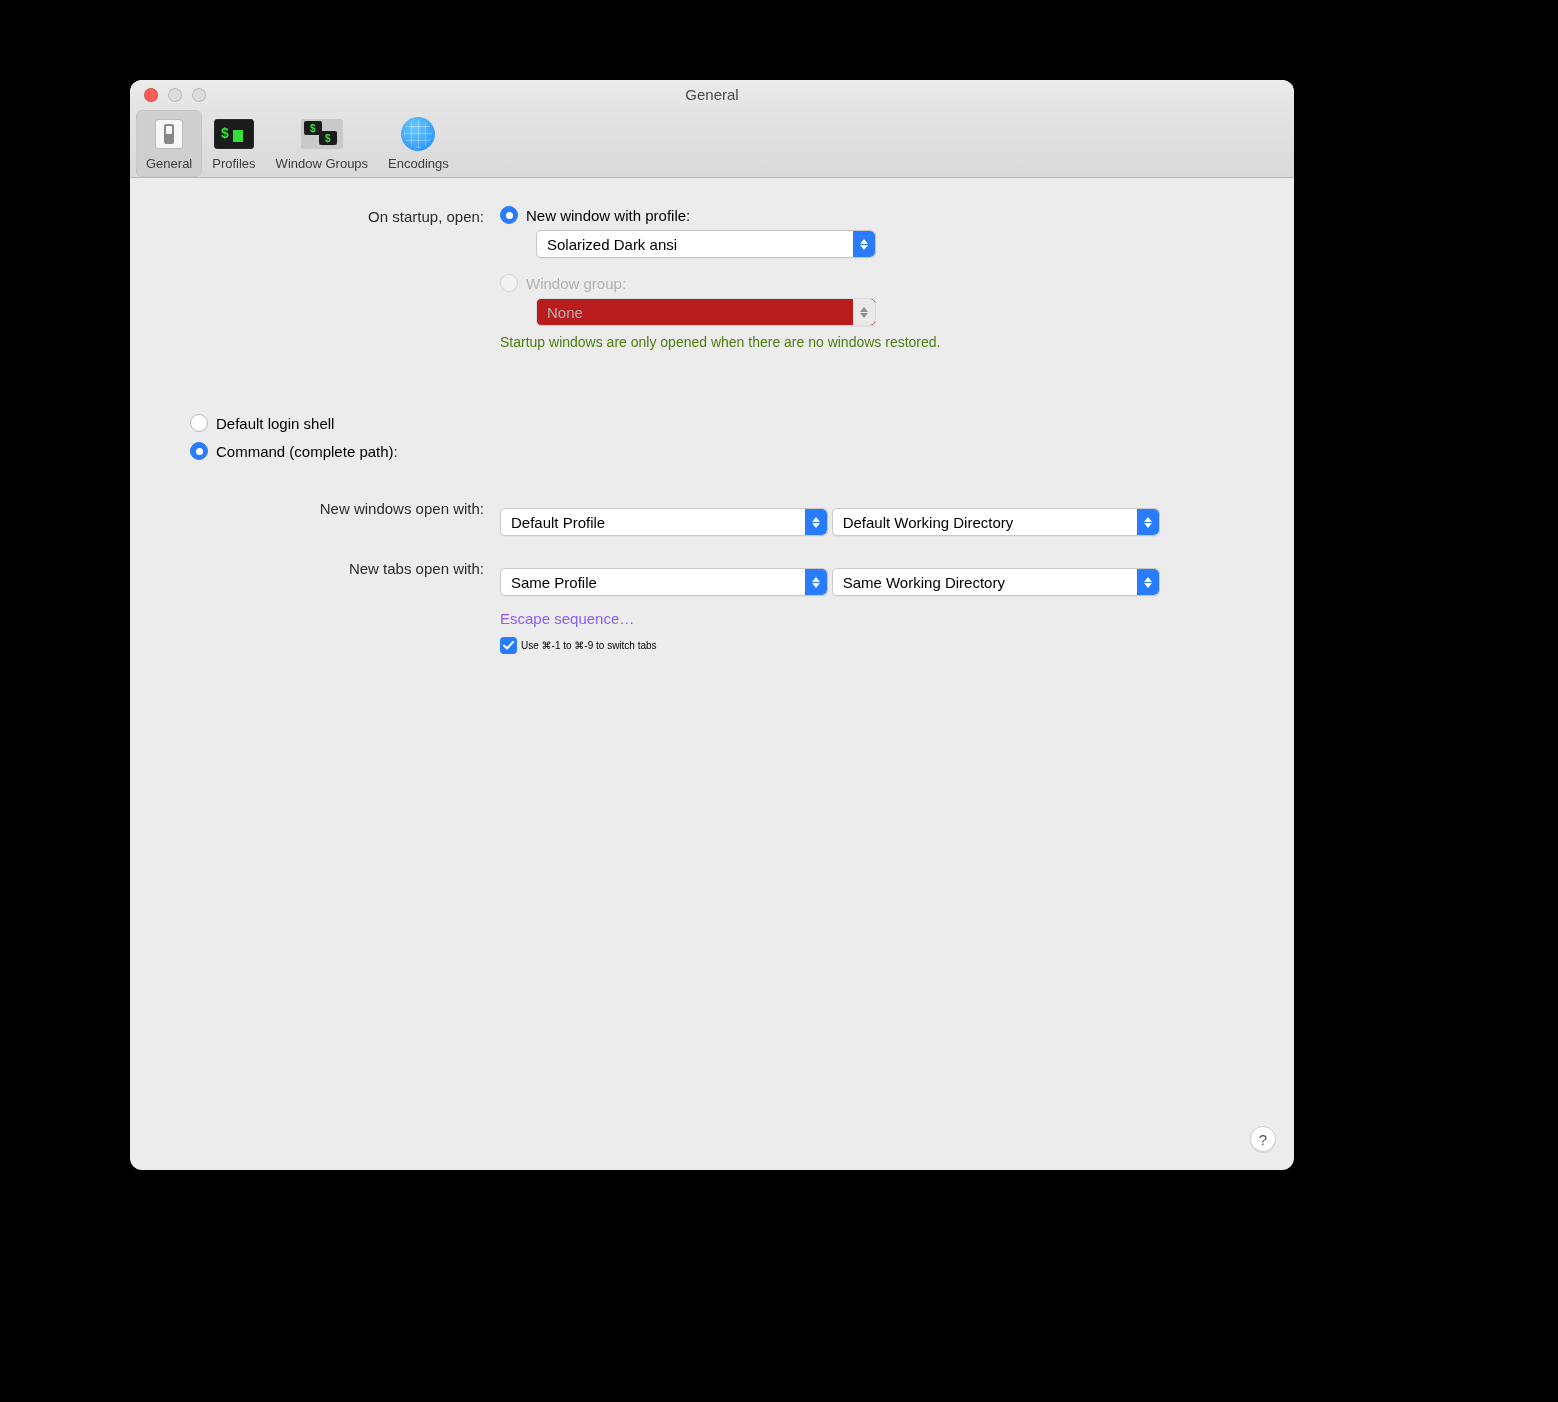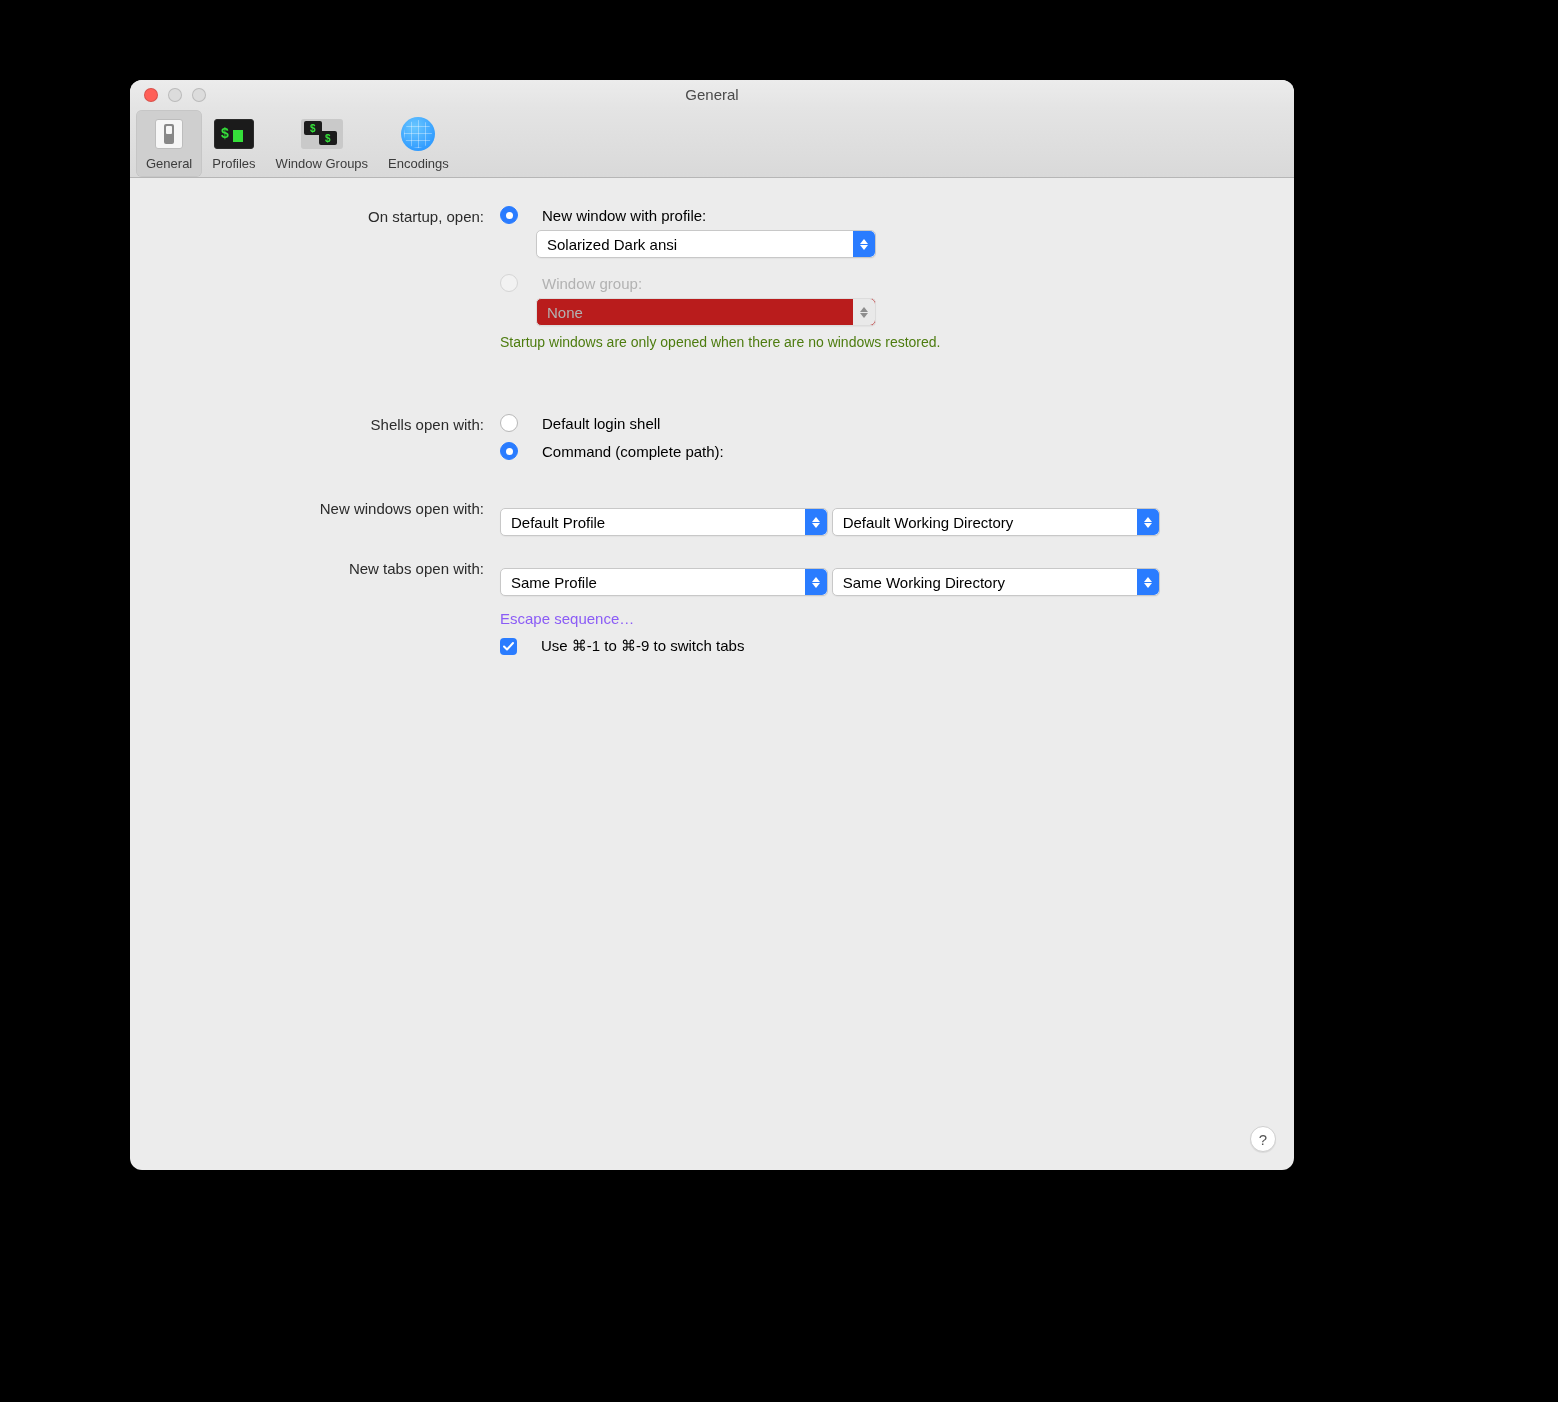--- a/index.html
+++ b/index.html
@@ -120,21 +120,21 @@
   .label-col {
     width: 310px;
     text-align: right;
     padding-right: 16px;
     padding-top: 2px;
     font-size: 15px;
     color: #2b2b2b;
   }
   .ctrl-col { flex: 1; }
 
-  .radio-row { display: flex; align-items: center; gap: 24px; margin-bottom: 6px; font-size: 15px; }
+  .radio-row { display: flex; align-items: center; gap: 8px; margin-bottom: 6px; font-size: 15px; }
   .radio {
     width: 18px; height: 18px; border-radius: 50%; border: 1px solid #b8b8b8;
     background: #fff; display: inline-flex; align-items: center; justify-content: center; flex-shrink:0;
   }
   .radio.checked { background: #2a7cff; border-color: #2a7cff; }
   .radio.checked::after { content: ""; width: 7px; height: 7px; border-radius: 50%; background: #fff; }
   .radio.disabled { background: #f2f2f2; border-color: #d5d5d5; }
   .disabled-text { color: #b2b2b2; }
 
   .select {
@@ -163,21 +163,21 @@
   }
   .focus-ring {
     position: absolute; inset: -4px; border: 4px solid #8fb9ef; border-radius: 2px;
     pointer-events: none;
   }
   .text-sel {
     display:inline-block; background:#b2d0fa; line-height: 22px; padding: 0;
   }
 
   .link { color: #8b5cf6; font-size: 15px; cursor: default; }
-  .checkbox-row { display: flex; align-items: center; gap: 24px; font-size: 15px; margin-top: 10px;}
+  .checkbox-row { display: flex; align-items: center; gap: 4px; font-size: 10px; margin-top: 10px;}
   .checkbox {
     width: 17px; height: 17px; border-radius: 4px; background: #2a7cff; display: inline-flex;
     align-items: center; justify-content: center; flex-shrink:0;
   }
   .checkbox svg { display: block; }
 
   .help-btn {
     position: absolute; right: 18px; bottom: 18px;
     width: 26px; height: 26px; border-radius: 50%; background: #fff;
     border: 1px solid #cfcfcf; display:flex; align-items:center; justify-content:center;
@@ -268,21 +268,20 @@
             </span>
           </div>
         </div>
         <div class="hint">Startup windows are only opened when there are no windows restored.</div>
       </div>
     </div>
 
     <div class="group-gap"></div>
 
     <div class="row">
-      <div class="label-col">Shells open with:</div>
       <div class="ctrl-col">
         <div class="radio-row">
           <span class="radio"></span>
           <span>Default login shell</span>
         </div>
         <div class="radio-row" style="margin-top:10px;">
           <span class="radio checked"></span>
           <span>Command (complete path):</span>
         </div>
       </div>

